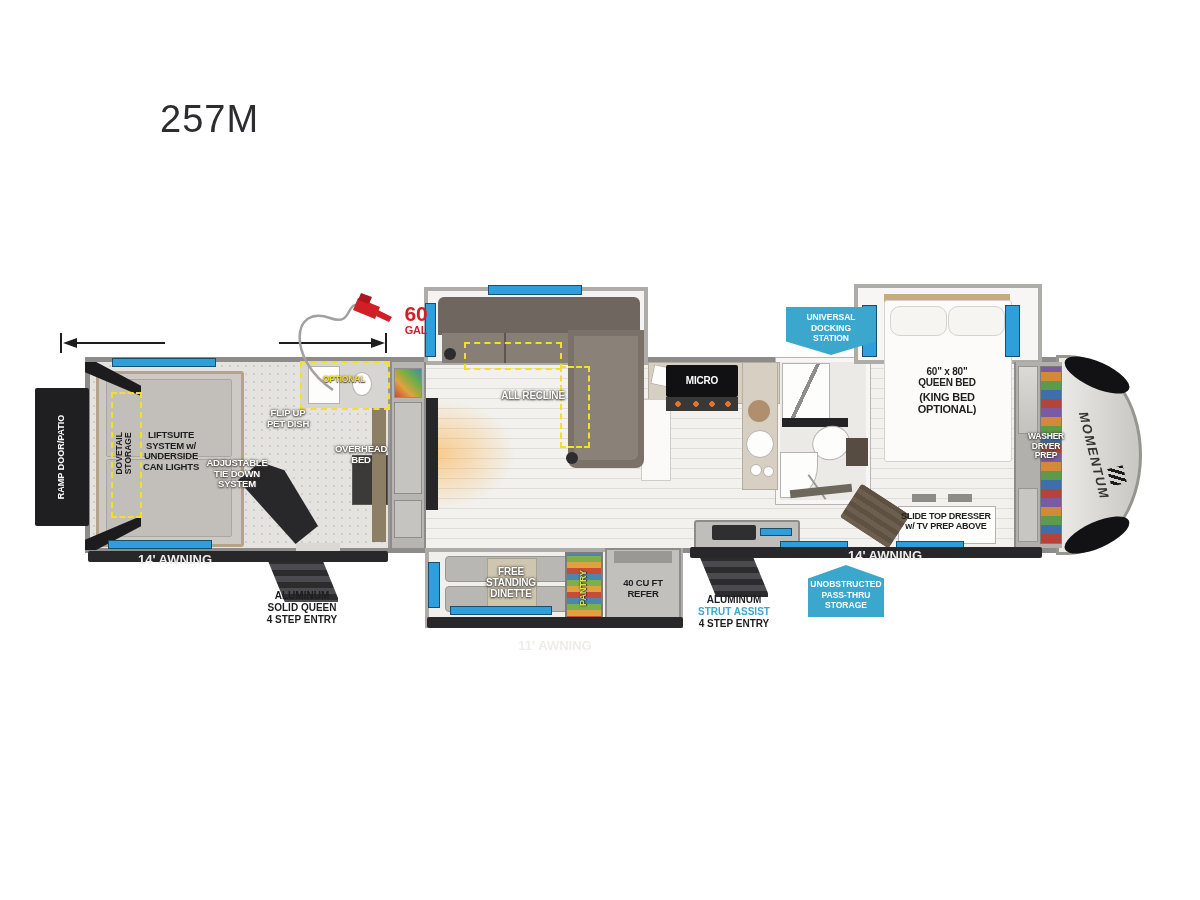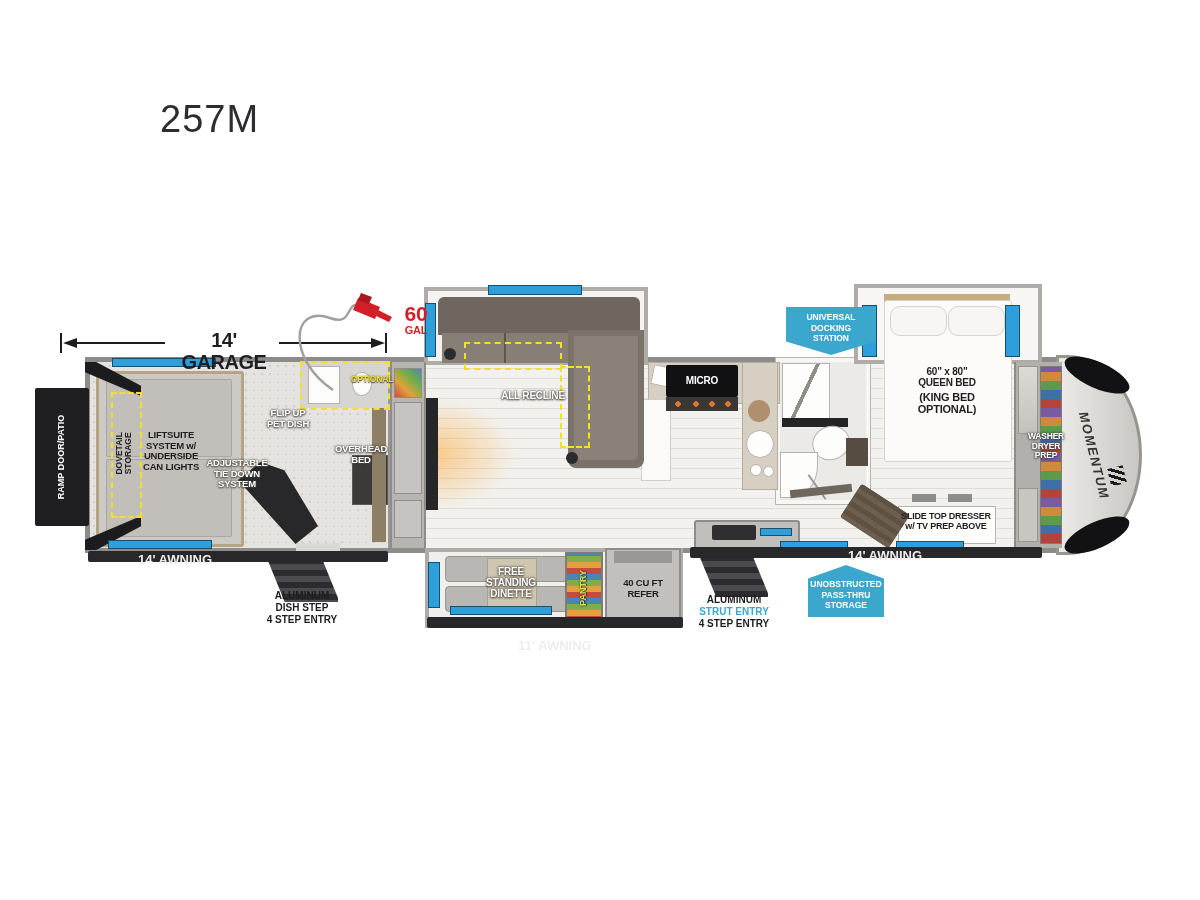--- a/index.html
+++ b/index.html
@@ -3,21 +3,21 @@
 <meta charset="utf-8">
 <style>
   html,body{margin:0;padding:0;background:#ffffff;}
   #canvas{position:relative;width:1200px;height:900px;background:#fff;overflow:hidden;
           font-family:"Liberation Sans",sans-serif;}
   .abs{position:absolute;}
   .lbl{position:absolute;font-weight:bold;white-space:pre-line;text-align:center;
        line-height:1.12;letter-spacing:-0.2px;z-index:30;}
   .lbl.white{color:#fff;text-shadow:0 0 2px rgba(70,66,60,.95),0 1px 2px rgba(70,66,60,.9),0 0 3px rgba(70,66,60,.7);}
   .lbl.black{color:#1e1e20;}
-  .lbl.yellow{color:#f2e023;text-shadow:0 0 2px rgba(70,66,60,.9),0 1px 1px rgba(70,66,60,.9);margin-left:28px;}
+  .lbl.yellow{color:#f2e023;text-shadow:0 0 2px rgba(70,66,60,.9),0 1px 1px rgba(70,66,60,.9);}
   .vwrap{position:absolute;display:flex;align-items:center;justify-content:center;z-index:30;}
   .vwrap>span{transform:rotate(-90deg);white-space:pre-line;text-align:center;font-weight:bold;line-height:1.1;}
   .dash{position:absolute;border:2px dashed #f2e023;z-index:25;}
   .win{position:absolute;background:#2f9fdc;border:1px solid #17506e;z-index:22;}
   .badge{position:absolute;background:#3ba7cd;color:#fff;font-weight:bold;font-size:8.5px;
          text-align:center;white-space:pre-line;line-height:1.25;z-index:40;}
   .bar{position:absolute;background:#28282a;border-radius:2px;z-index:35;}
   .bar-lbl{position:absolute;color:#efedeb;font-weight:bold;font-size:13px;z-index:36;text-align:center;}
   .steps{position:absolute;background:repeating-linear-gradient(180deg,#4b4b4f 0 6px,#2c2c2f 6px 12px);
          clip-path:polygon(12% 0,74% 0,100% 92%,100% 100%,26% 100%,0 8%);z-index:34;}
@@ -34,21 +34,20 @@
   <div class="abs" style="left:160px;top:98px;font-size:38px;color:#2d2d31;letter-spacing:1px;">257M</div>
 
   <svg class="abs" style="left:55px;top:331px;z-index:40;" width="335" height="24" viewBox="0 0 335 24">
     <line x1="6" y1="2" x2="6" y2="22" stroke="#1d1d1f" stroke-width="2"></line>
     <polygon points="8,12 22,7 22,17" fill="#1d1d1f"></polygon>
     <line x1="20" y1="12" x2="110" y2="12" stroke="#1d1d1f" stroke-width="2"></line>
     <line x1="224" y1="12" x2="316" y2="12" stroke="#1d1d1f" stroke-width="2"></line>
     <polygon points="330,12 316,7 316,17" fill="#1d1d1f"></polygon>
     <line x1="331" y1="2" x2="331" y2="22" stroke="#1d1d1f" stroke-width="2"></line>
   </svg>
-  <div class="lbl black" style="left:168px;top:329px;width:112px;font-size:20px;font-weight:900;letter-spacing:-0.5px;z-index:41;">14' GARAGE</div>
 
   <svg class="abs" style="left:288px;top:288px;z-index:40;" width="115" height="105" viewBox="0 0 115 105">
     <path d="M 45 102 C -2 70, 4 16, 42 30 C 66 39, 56 12, 74 17" fill="none" stroke="#a3a1a0" stroke-width="2.5"></path>
     <path d="M 70 10 L 92 19 L 87 31 L 65 22 Z" fill="#d21f27"></path>
     <path d="M 90 22 L 104 29 L 101 34 L 88 28 Z" fill="#d21f27"></path>
     <path d="M 73 5 L 84 9 L 81 16 L 70 12 Z" fill="#a8181e"></path>
   </svg>
   <div class="lbl" style="left:396px;top:302px;width:40px;font-size:21px;font-weight:900;color:#d21f27;">60</div>
   <div class="lbl" style="left:396px;top:324px;width:40px;font-size:11px;font-weight:900;color:#d21f27;">GAL</div>
 
@@ -222,27 +221,27 @@
   <div class="bar" style="left:88px;top:551px;width:300px;height:11px;"></div>
   <div class="bar-lbl" style="left:130px;top:552px;width:90px;">14' AWNING</div>
   <div class="bar" style="left:690px;top:547px;width:352px;height:11px;"></div>
   <div class="bar-lbl" style="left:840px;top:548px;width:90px;">14' AWNING</div>
   <div class="bar" style="left:427px;top:617px;width:256px;height:11px;"></div>
   <div class="bar-lbl" style="left:510px;top:638px;width:90px;">11' AWNING</div>
 
   <div class="steps" style="left:266px;top:552px;width:72px;height:50px;"></div>
   <div class="steps-lbl" style="left:252px;top:590px;width:100px;">
     <span style="display:block;">ALUMINUM</span>
-    <span style="display:block;">DISH STEP</span>
+    <span style="display:block;">SOLID QUEEN</span>
     <span style="display:block;">4 STEP ENTRY</span>
   </div>
   <div class="steps" style="left:698px;top:549px;width:70px;height:48px;"></div>
   <div class="steps-lbl" style="left:688px;top:594px;width:92px;">
     <span style="display:block;">ALUMINUM</span>
-    <span class="blue" style="display:block;">STRUT ENTRY</span>
+    <span class="blue" style="display:block;">STRUT ASSIST</span>
     <span style="display:block;">4 STEP ENTRY</span>
   </div>
 
   <div class="badge" style="left:786px;top:307px;width:90px;height:48px;padding-top:5px;box-sizing:border-box;
               clip-path:polygon(0 0,100% 0,100% 72%,50% 100%,0 72%);">UNIVERSAL
 DOCKING
 STATION</div>
   <div class="badge" style="left:808px;top:565px;width:76px;height:52px;padding-top:14px;box-sizing:border-box;
               clip-path:polygon(50% 0,100% 26%,100% 100%,0 100%,0 26%);">UNOBSTRUCTED
 PASS-THRU

